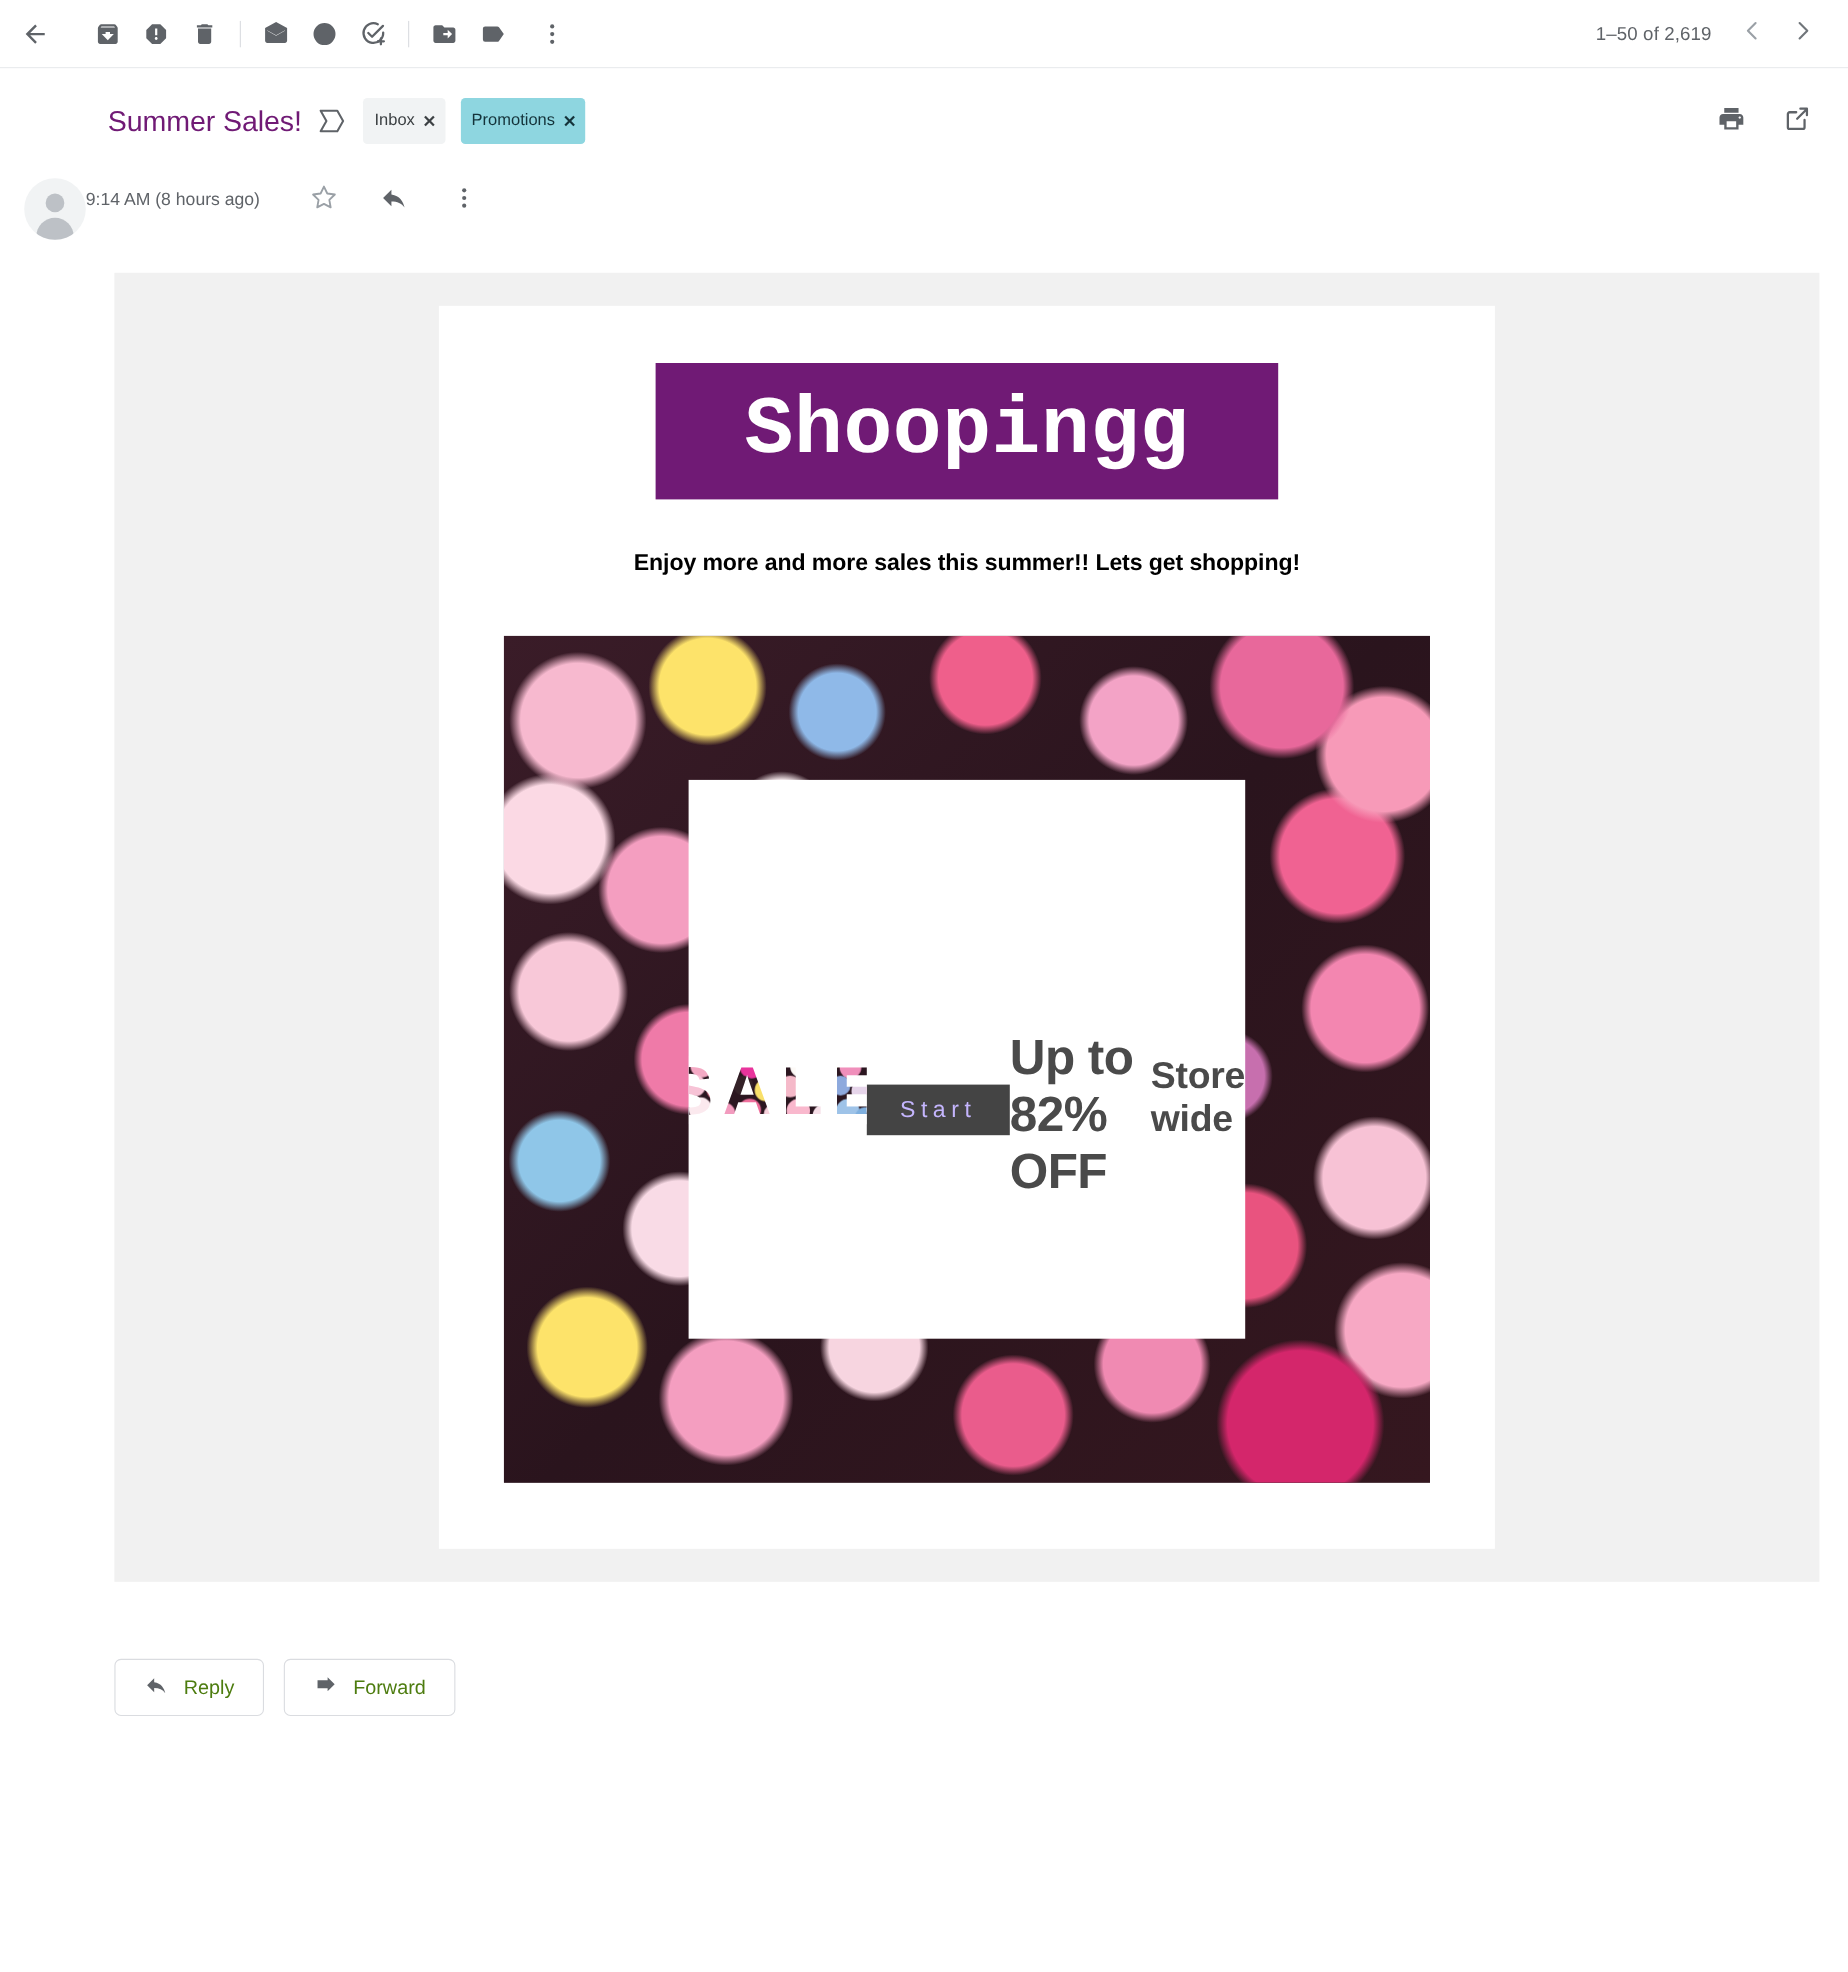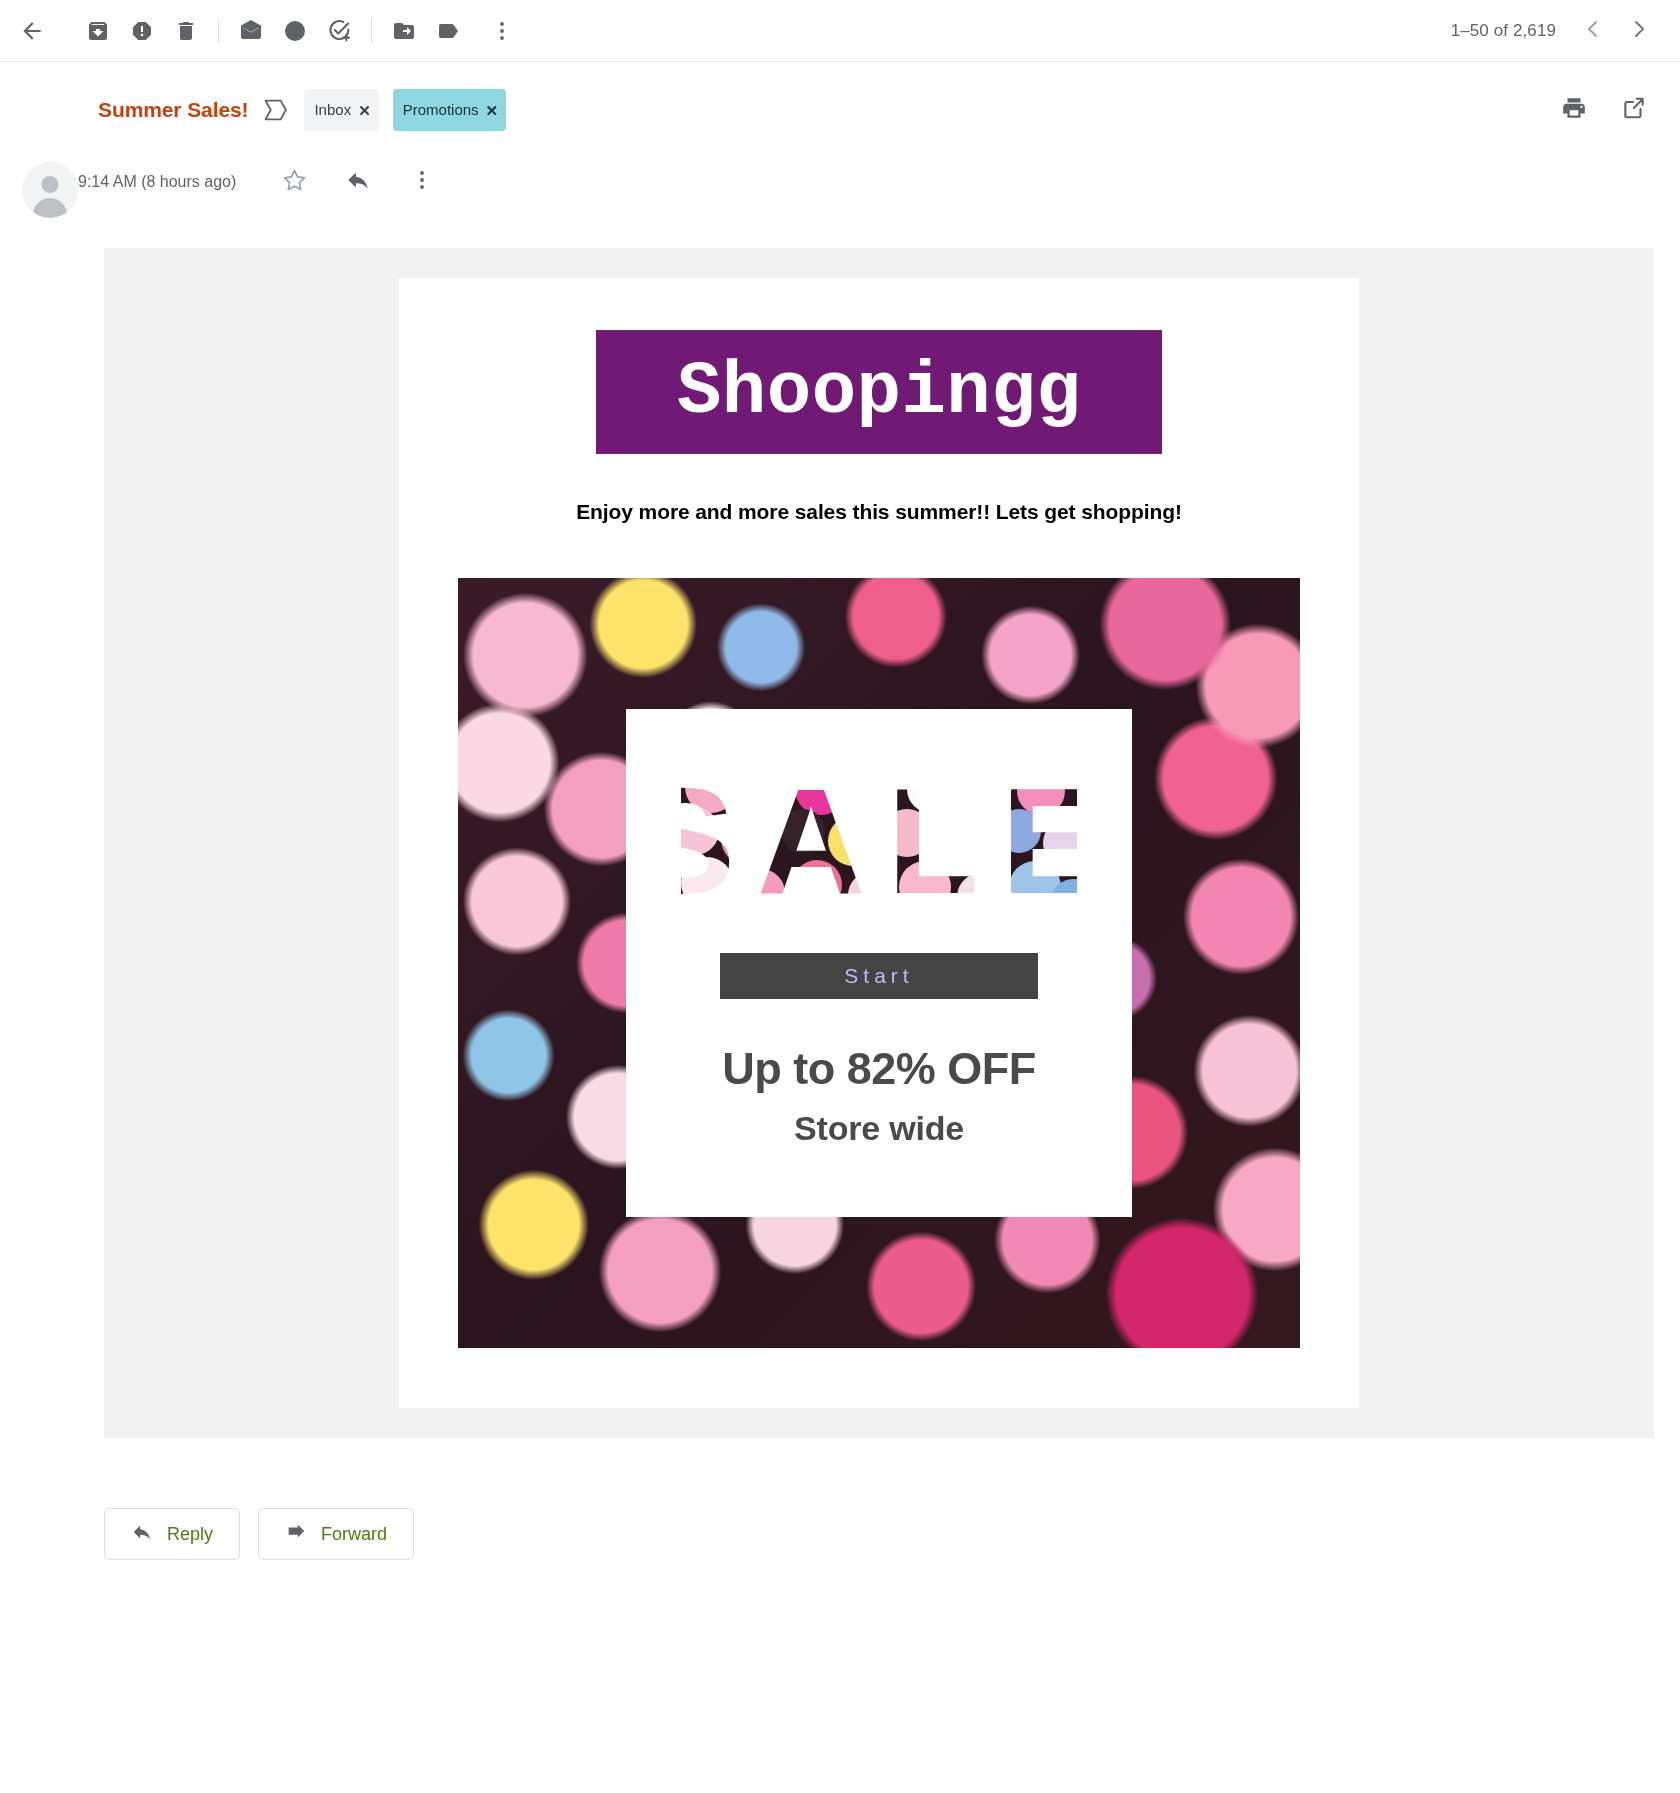--- a/index.html
+++ b/index.html
@@ -48,23 +48,23 @@
     cursor: pointer;
   }
 
   
   .subject-row {
     display: flex;
     align-items: center;
     padding: 26px 24px 8px 98px;
   }
   .subject-title {
-    font-size: 21px;
-    color: #c2410c;
-    font-weight: 700;
+    font-size: 26px;
+    color: #701a75;
+    font-weight: 400;
     line-height: 1.25;
     letter-spacing: -0.1px;
     white-space: nowrap;
   }
   .important-marker {
     margin-left: 14px;
     display: flex; align-items: center;
     cursor: pointer;
   }
   .label-chip {
@@ -283,21 +283,21 @@
   }
   .sale-panel {
     position: absolute;
     left: 50%;
     top: 50%;
     transform: translate(-50%, -50%);
     width: 506px;
     height: 508px;
     background: #ffffff;
     display: flex;
-    flex-direction: column;
+    flex-direction: row;
     align-items: center;
     padding-top: 56px;
     overflow: hidden;
   }
   .sale-knockout {
     width: 396px;
     height: 152px;
     position: relative;
   }
   .sale-knockout svg { display: block; width: 100%; height: 100%; }

